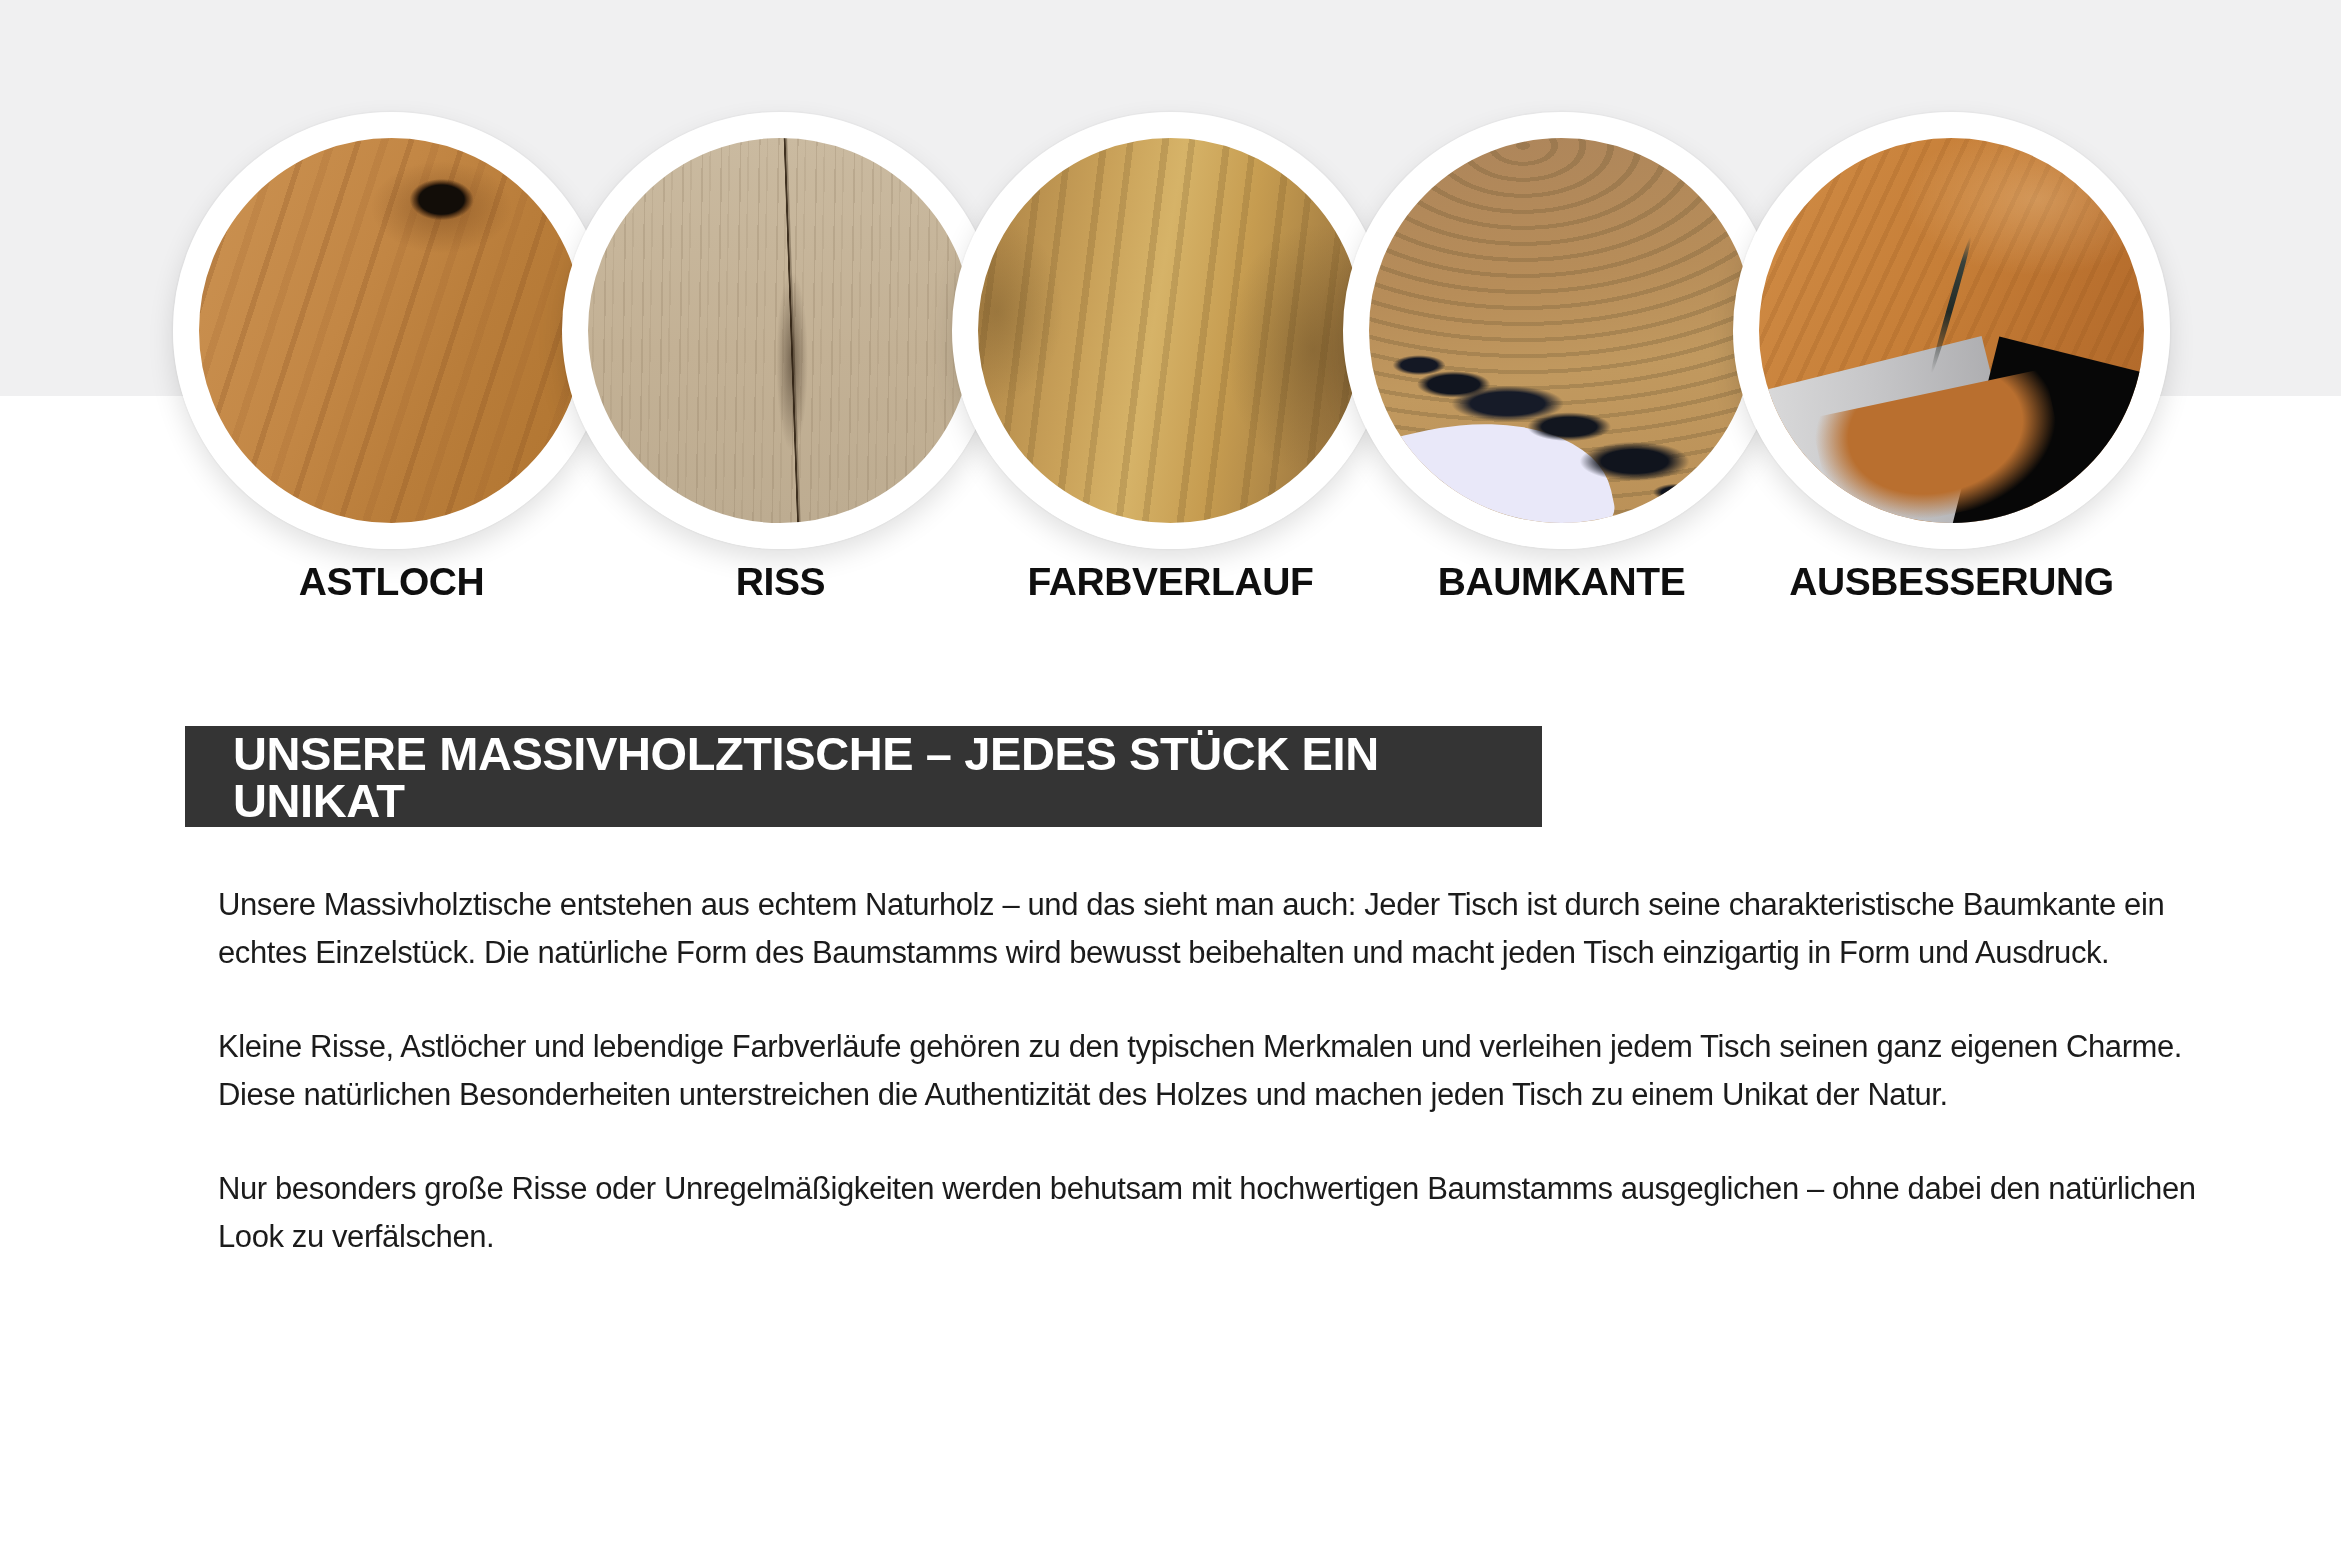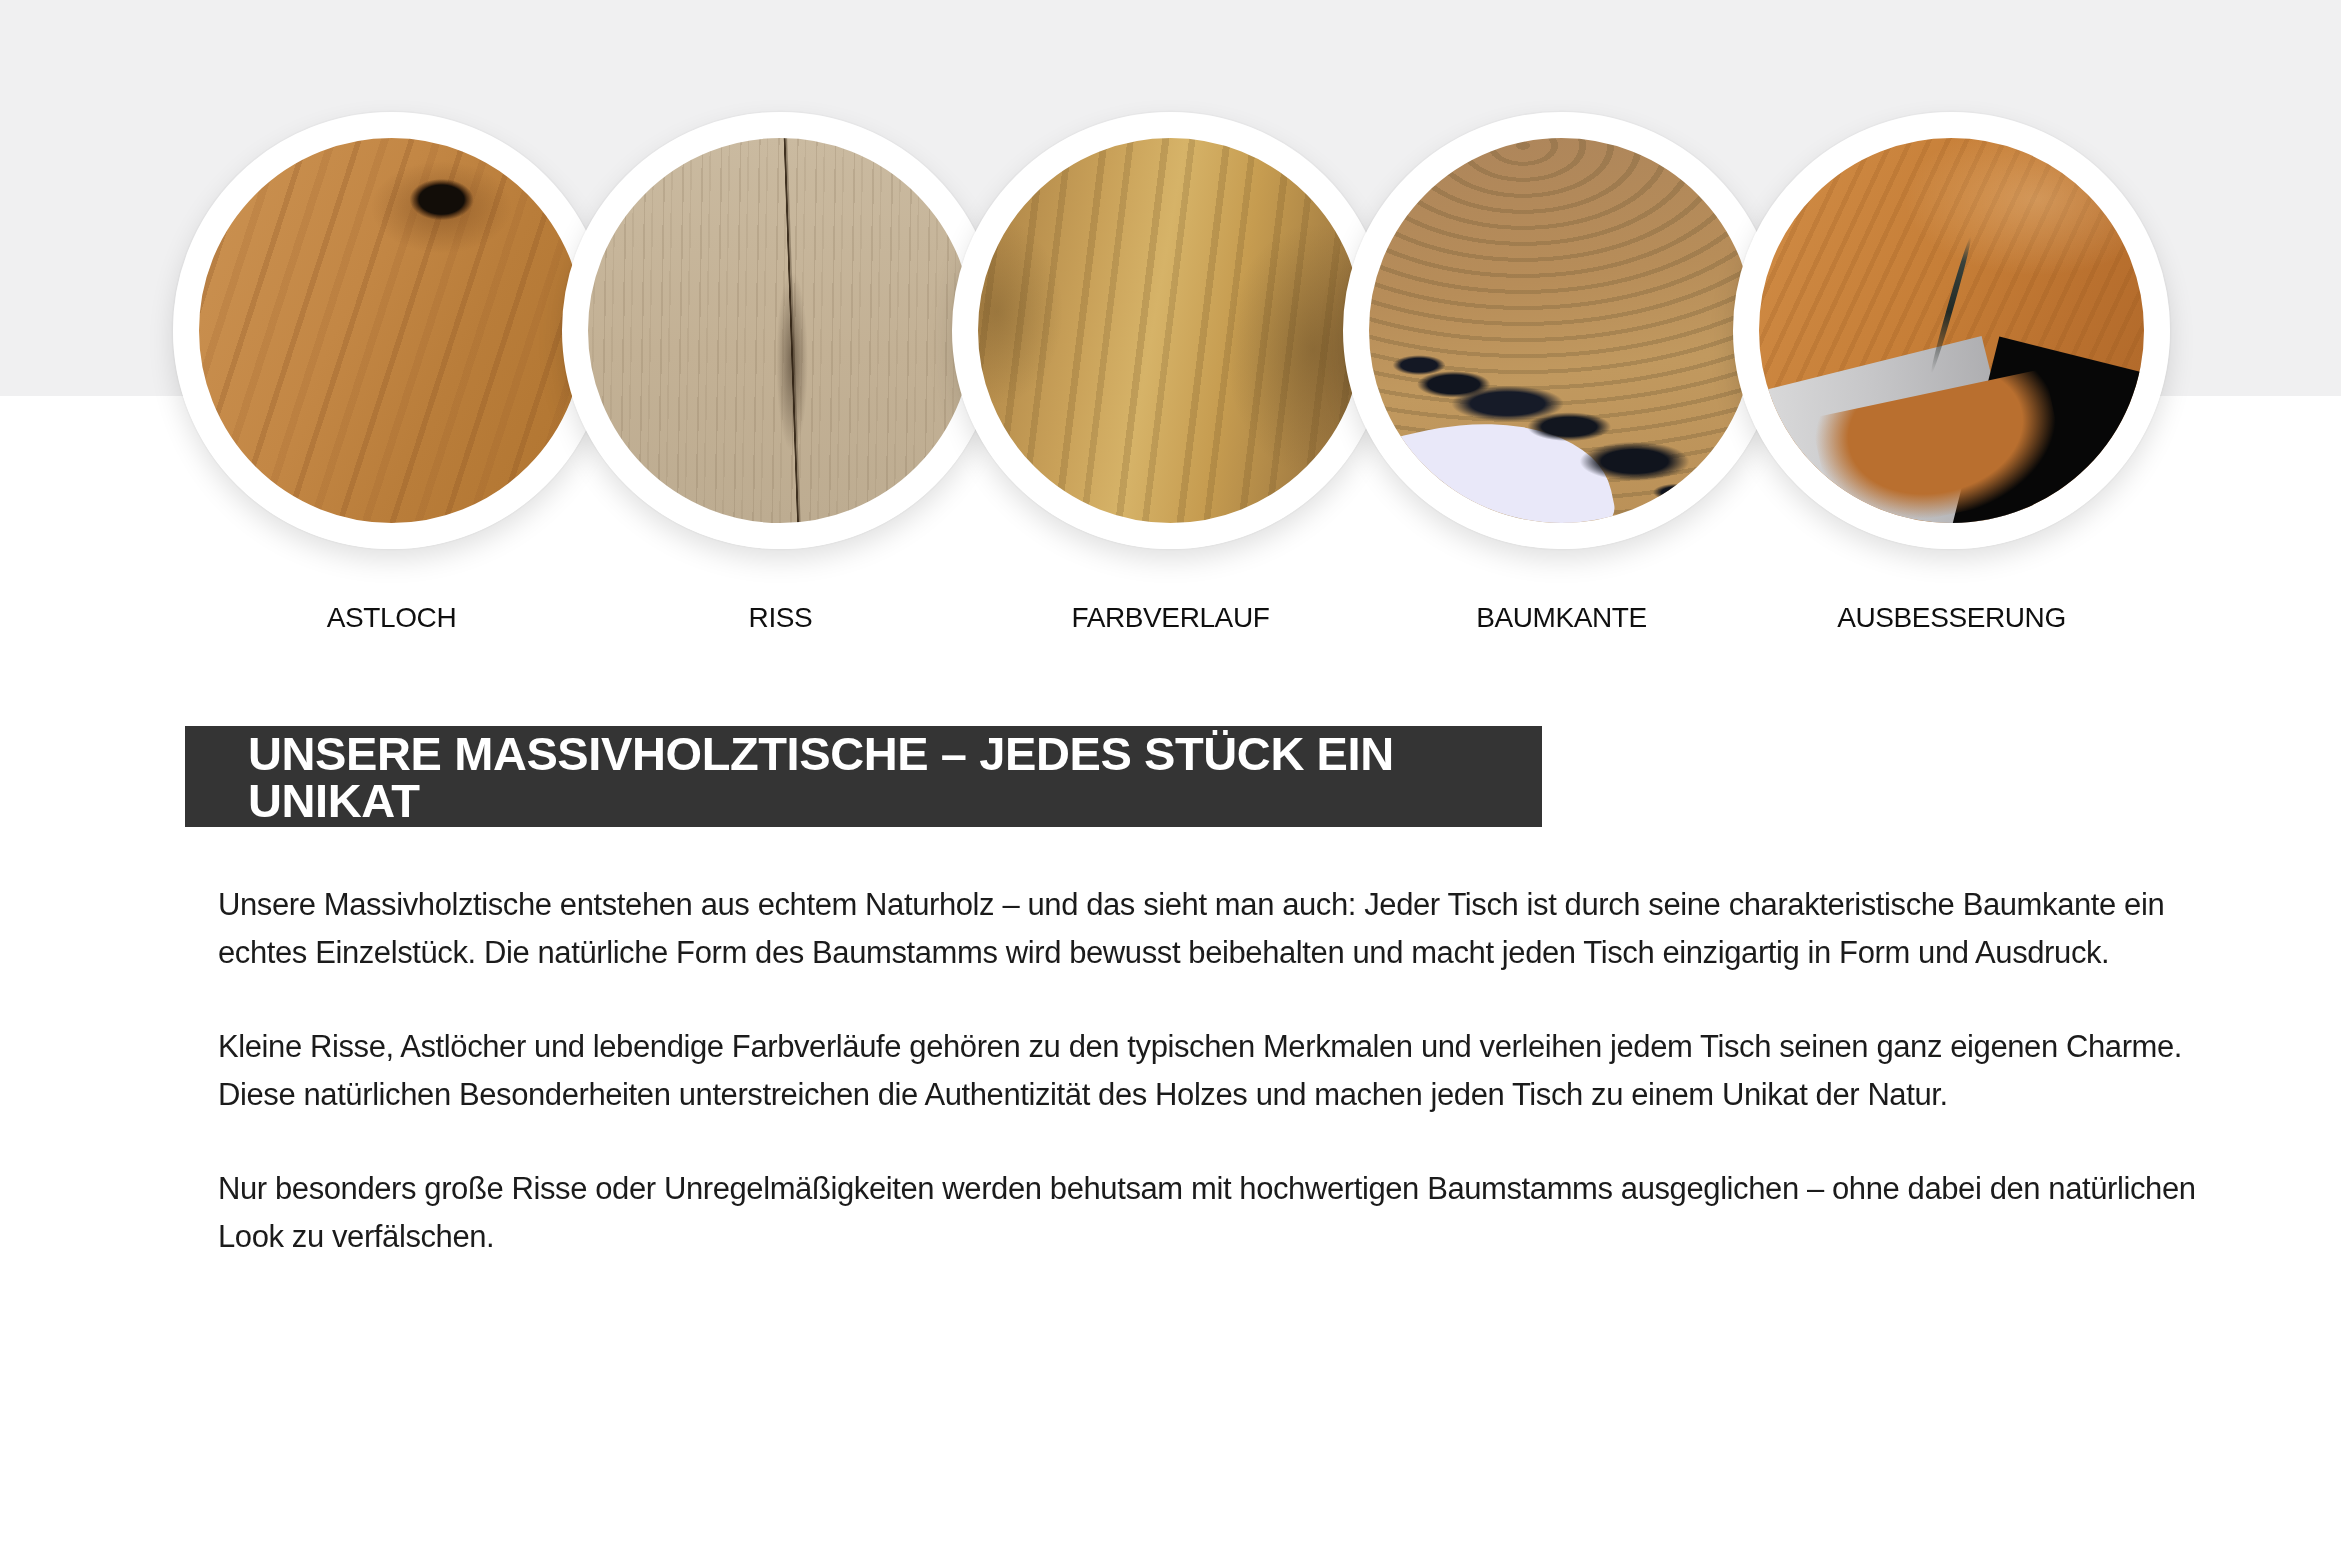--- a/index.html
+++ b/index.html
@@ -56,31 +56,31 @@
     background:linear-gradient(100deg,#e6e6e6 0%,#c6c6c8 55%,#a8a8ab 100%);transform:rotate(-14deg);}
   .c5-dark{position:absolute;right:-14%;bottom:-20%;width:60%;height:62%;background:#070707;transform:rotate(14deg);}
   .c5-woodcorner{position:absolute;left:16%;bottom:2%;width:62%;height:32%;
     background:radial-gradient(ellipse at 50% 30%, #b96f2f 0 52%, rgba(185,111,47,0) 72%);transform:rotate(-12deg);}
   .c5-crack{position:absolute;left:49%;top:25%;width:5.5px;height:37%;
     background:linear-gradient(180deg, rgba(40,48,44,0) 0%, #39423c 18%, #222a26 55%, rgba(34,42,38,0) 100%);
     border-radius:60%/50%;transform:rotate(16deg);}
 
   
   .feature-label{
-    position:absolute;top:599px;width:437px;text-align:center;
-    font-weight:400;font-size:28px;line-height:37px;letter-spacing:-0.4px;color:#0f0f0f;
+    position:absolute;top:563px;width:437px;text-align:center;
+    font-weight:700;font-size:39px;line-height:37px;letter-spacing:-0.4px;color:#0f0f0f;
   }
   .l1{left:173px}.l2{left:562px}.l3{left:952px}.l4{left:1343px}.l5{left:1733px}
 
   
   .banner{
     position:absolute;left:185px;top:726px;width:1357px;height:101px;background:#343434;
     display:flex;align-items:center;box-sizing:border-box;padding-left:48px;
   }
-  .banner h2{margin:15px;font-weight:700;font-size:47px;line-height:1;color:#ffffff;letter-spacing:-0.4px;}
+  .banner h2{margin:0;font-weight:700;font-size:47px;line-height:1;color:#ffffff;letter-spacing:-0.4px;}
 
   
   .copy{position:absolute;left:185px;top:881px;width:1998px;color:#1b1b1b;margin-left:33px;}
   .copy p{margin:0 0 46px 0;font-size:31px;line-height:48px;letter-spacing:-0.4px;font-weight:400;}
   .copy p:last-child{margin-bottom:0;}
 </style>
 </head>
 <body>
 
 <div class="hero-band"></div>

